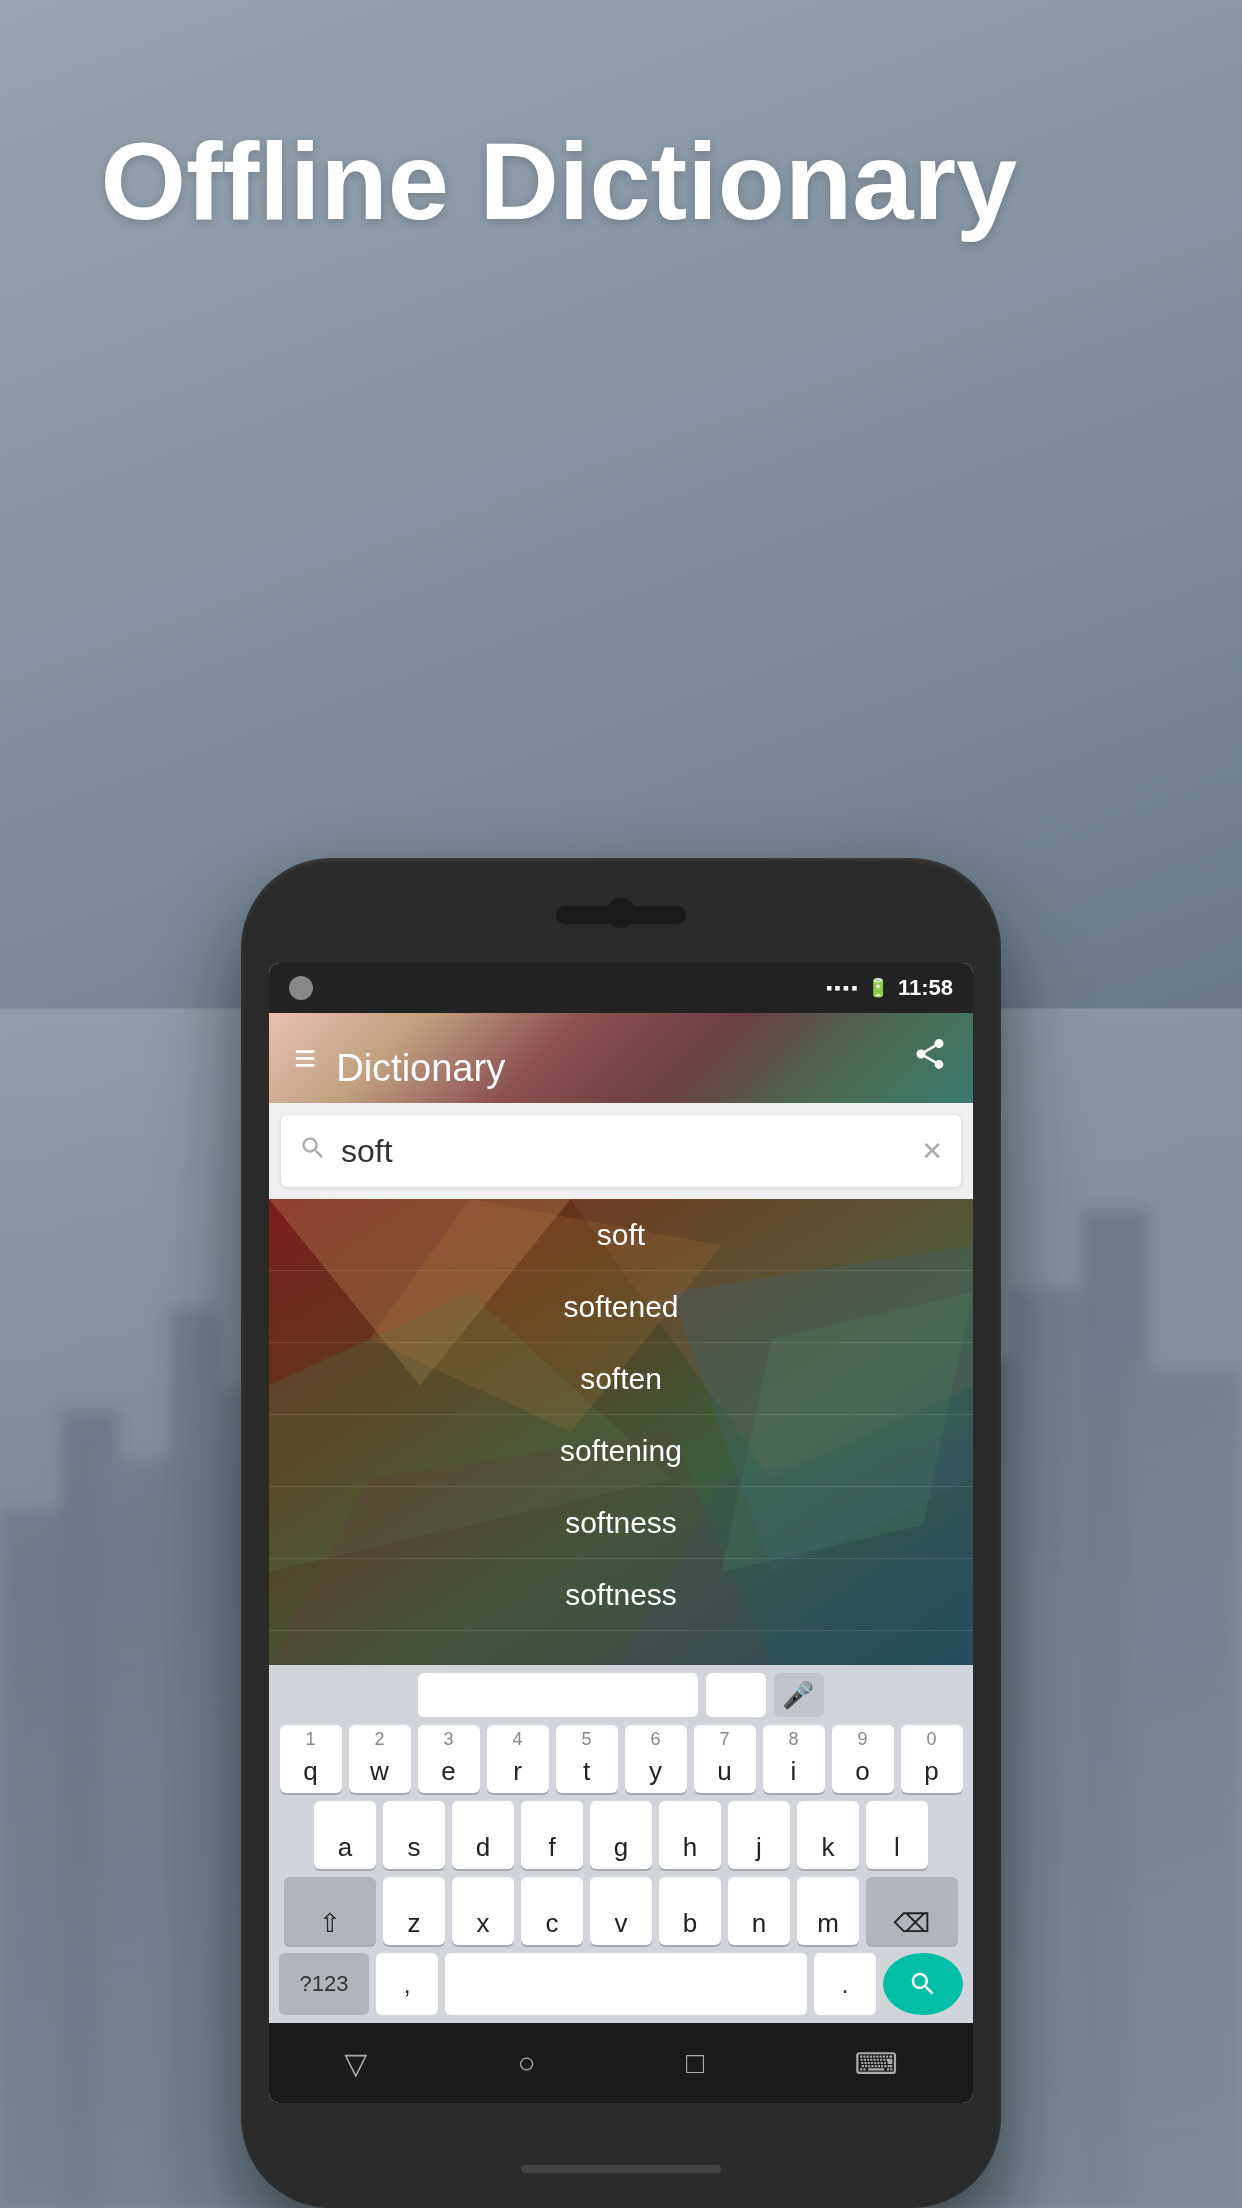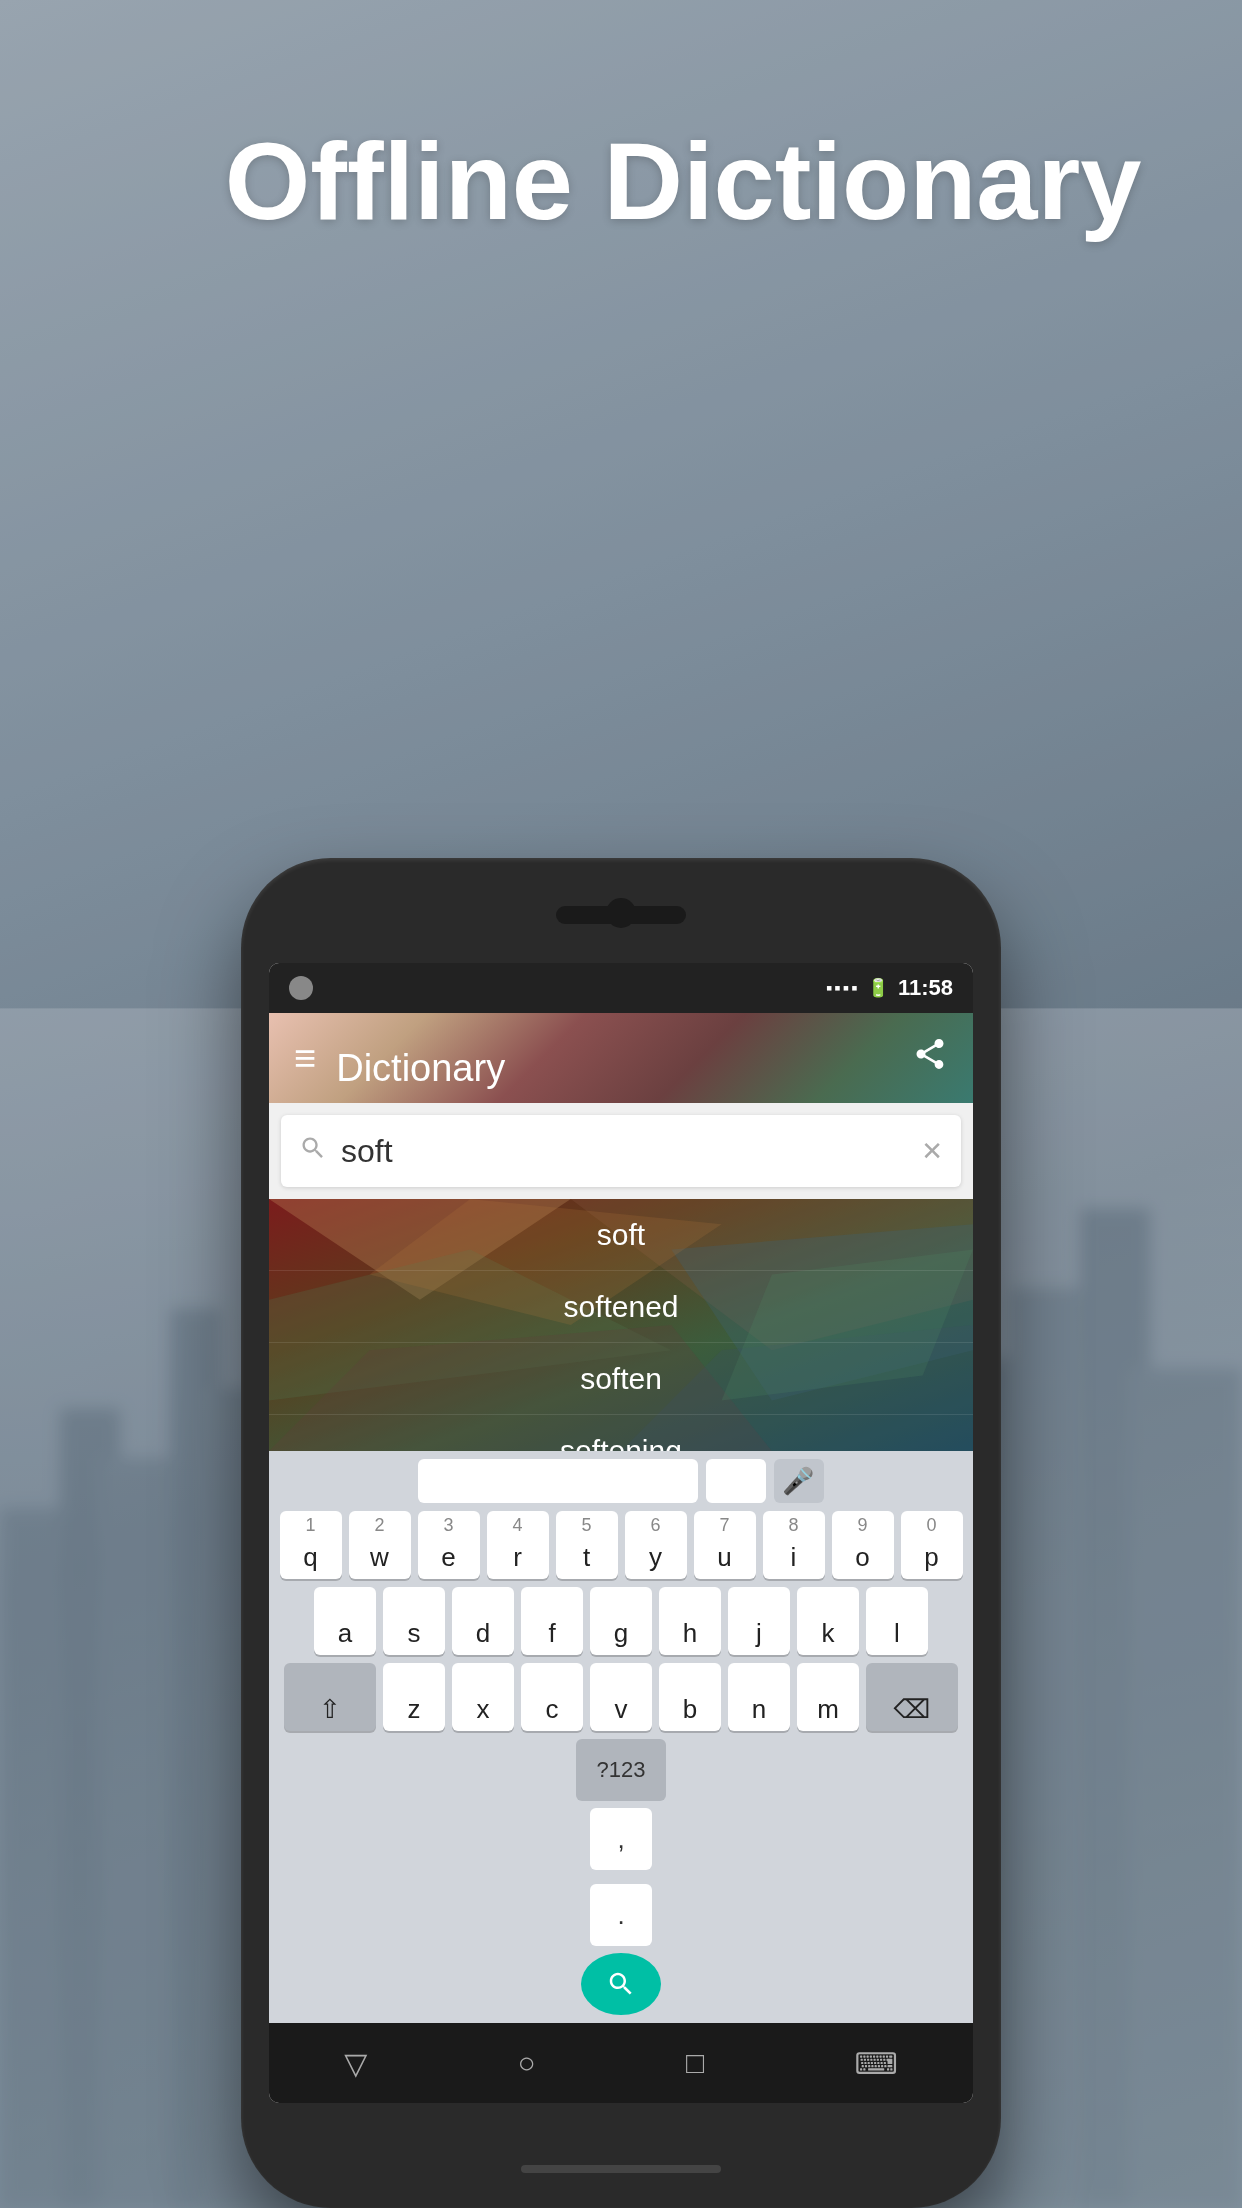--- a/index.html
+++ b/index.html
@@ -39,21 +39,21 @@
       background: rgba(80, 90, 100, 0.25);
       z-index: 2;
     }
 
     
     .content {
       position: relative;
       z-index: 10;
       display: flex;
       flex-direction: column;
-      align-items: flex-end;
+      align-items: flex-start;
       width: 100%;
       height: 100%;
     }
 
     
     .title {
       color: #ffffff;
       font-size: 110px;
       font-weight: 900;
       text-align: center;
@@ -331,21 +331,20 @@
     .key-wide {
       min-width: 92px;
     }
 
     .keyboard-bottom-row {
       display: flex;
       justify-content: space-between;
       align-items: center;
       gap: 7px;
       padding: 0 4px;
-      flex-direction: column;
     }
 
     .key-123 {
       min-width: 90px; height: 62px;
       background: #b0b5bc;
       border-radius: 6px;
       display: flex;
       align-items: center;
       justify-content: center;
       font-size: 22px;

